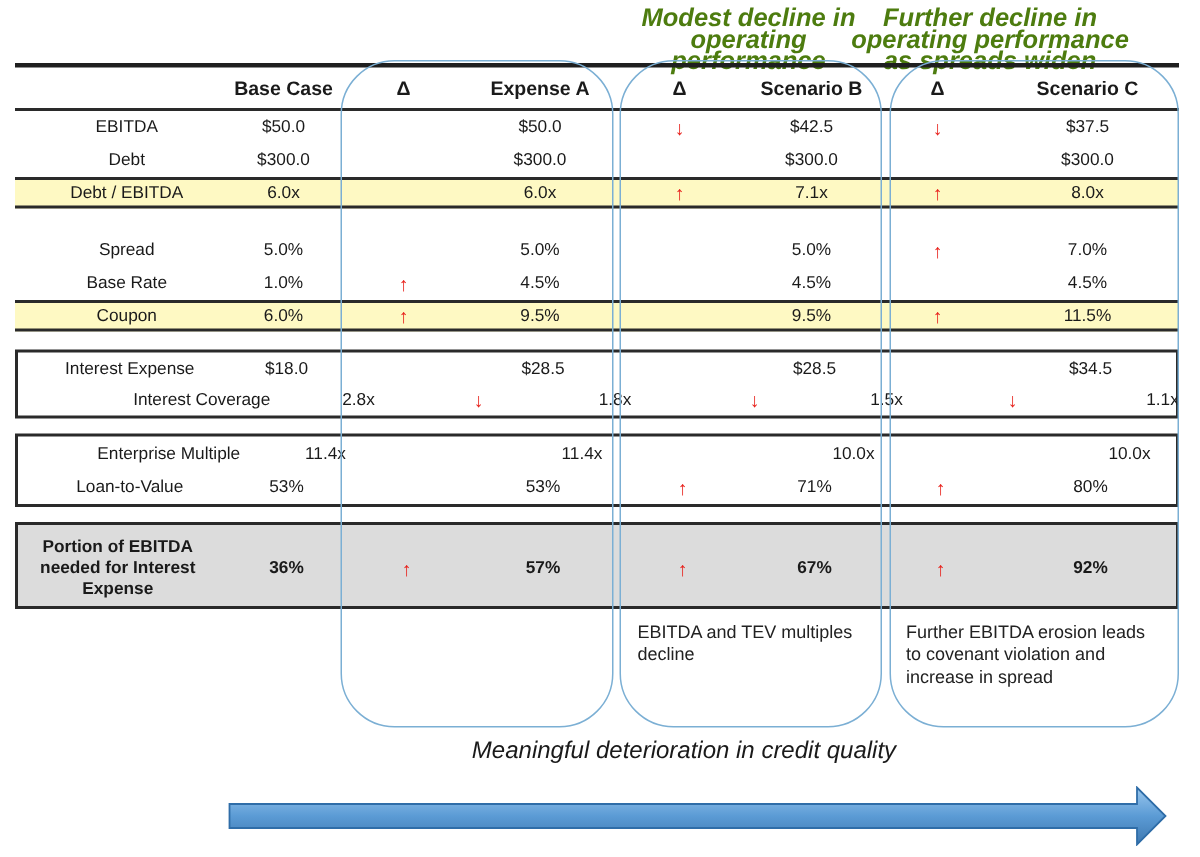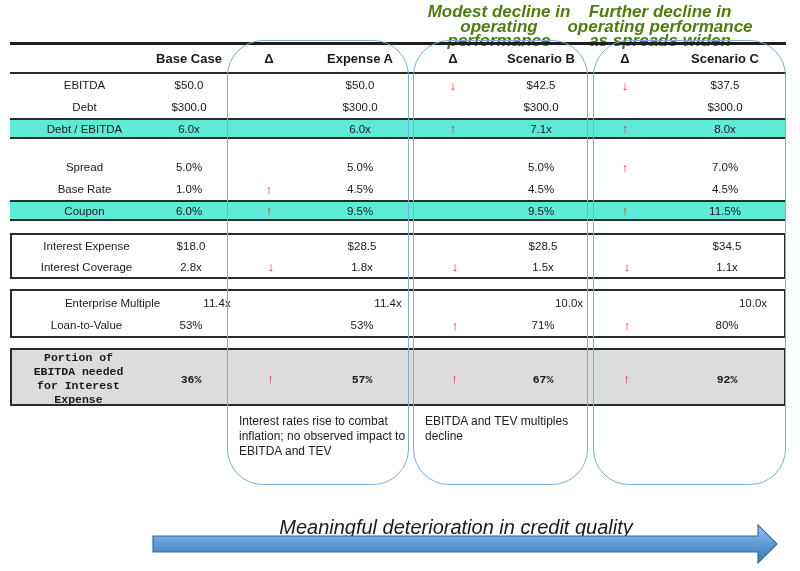--- a/index.html
+++ b/index.html
@@ -16,31 +16,31 @@
 
   
   .sec{position:absolute;left:10px;width:776px;z-index:2;box-sizing:border-box;}
   .trow{display:grid;grid-template-columns:140px 78px 82px 100px 86px 90px 78px 122px;
         align-items:center;box-sizing:border-box;}
   .c{text-align:center;font-size:11.5px;white-space:nowrap;}
   .lab{text-align:center;padding-left:9px;}
   .hdr{font-weight:bold;font-size:13px;}
   .arw{color:#e8231d;font-weight:bold;font-size:13px;line-height:1;}
   .headrow{border-top:3px solid #1f1f1f;border-bottom:2px solid #2a2a2a;}
-  .grayrow{background:#5eead4;border-top:2px solid #2a2a2a;border-bottom:2px solid #2a2a2a;}
+  .grayrow{background:#fef9c3;border-top:2px solid #2a2a2a;border-bottom:2px solid #2a2a2a;}
   .boxsec{border:2px solid #2a2a2a;}
   .summary{background:#dcdcdc;border:2px solid #2a2a2a;}
   .summary .c{font-weight:bold;}
   .summary .lab{white-space:normal;line-height:14px;padding-right:16px;}
 
   
   .note{position:absolute;font-size:12px;line-height:15px;color:#222;z-index:7;}
 
-  .caption{position:absolute;left:156px;top:516px;width:600px;text-align:center;
-           font-style:italic;font-size:20px;color:#1a1a1a;}
+  .caption{position:absolute;left:156px;top:492px;width:600px;text-align:center;
+           font-style:italic;font-size:16px;color:#1a1a1a;}
   .bigarrow{position:absolute;left:152px;top:524px;z-index:2;}
 </style>
 </head>
 <body>
 
 <div class="page">
 
   <div class="toplabel" style="left:410px;top:5px;width:178px;">Modest decline in operating performance</div>
   <div class="toplabel" style="left:558px;top:5px;width:204px;">Further decline in operating performance as spreads widen</div>
 
@@ -128,21 +128,21 @@
     <div class="trow" style="height:21px;">
       <span class="c lab">Interest Expense</span>
       <span class="c">$18.0</span>
       <span class="c arw"></span>
       <span class="c">$28.5</span>
       <span class="c arw"></span>
       <span class="c">$28.5</span>
       <span class="c arw"></span>
       <span class="c">$34.5</span>
     </div>
-    <div class="trow" style="height:21px;">
+    <div class="trow" style="height:21px;padding-left:48px;">
       <span class="c lab">Interest Coverage</span>
       <span class="c">2.8x</span>
       <span class="c arw">↓</span>
       <span class="c">1.8x</span>
       <span class="c arw">↓</span>
       <span class="c">1.5x</span>
       <span class="c arw">↓</span>
       <span class="c">1.1x</span>
     </div>
   </div>
@@ -164,34 +164,34 @@
       <span class="c arw"></span>
       <span class="c">53%</span>
       <span class="c arw">↑</span>
       <span class="c">71%</span>
       <span class="c arw">↑</span>
       <span class="c">80%</span>
     </div>
   </div>
 
   <div class="sec summary" style="top:348px;height:58px;">
-    <div class="trow" style="height:58px;font-family:Liberation Mono, monospace;">
+    <div class="trow" style="height:58px;">
       <span class="c lab">Portion of EBITDA needed for Interest Expense</span>
       <span class="c">36%</span>
       <span class="c arw">↑</span>
       <span class="c">57%</span>
       <span class="c arw">↑</span>
       <span class="c">67%</span>
       <span class="c arw">↑</span>
       <span class="c">92%</span>
     </div>
   </div>
 
-  <div class="note" style="left:239px;top:414px;width:168px;">Interest rates rise to combat inflation; no observed impact to EBITDA and TEV</div>
   <div class="note" style="left:425px;top:414px;width:158px;">EBITDA and TEV multiples decline</div>
+  <div class="note" style="left:604px;top:414px;width:172px;">Further EBITDA erosion leads to covenant violation and increase in spread</div>
 
   <div class="caption">Meaningful deterioration in credit quality</div>
   <svg class="bigarrow" width="626" height="40" viewBox="0 0 626 40">
     <defs>
       <linearGradient id="ag" x1="0" y1="0" x2="0" y2="1">
         <stop offset="0" stop-color="#9ac7ee"></stop>
         <stop offset="0.5" stop-color="#5b9bd5"></stop>
         <stop offset="1" stop-color="#3e78b0"></stop>
       </linearGradient>
     </defs>

